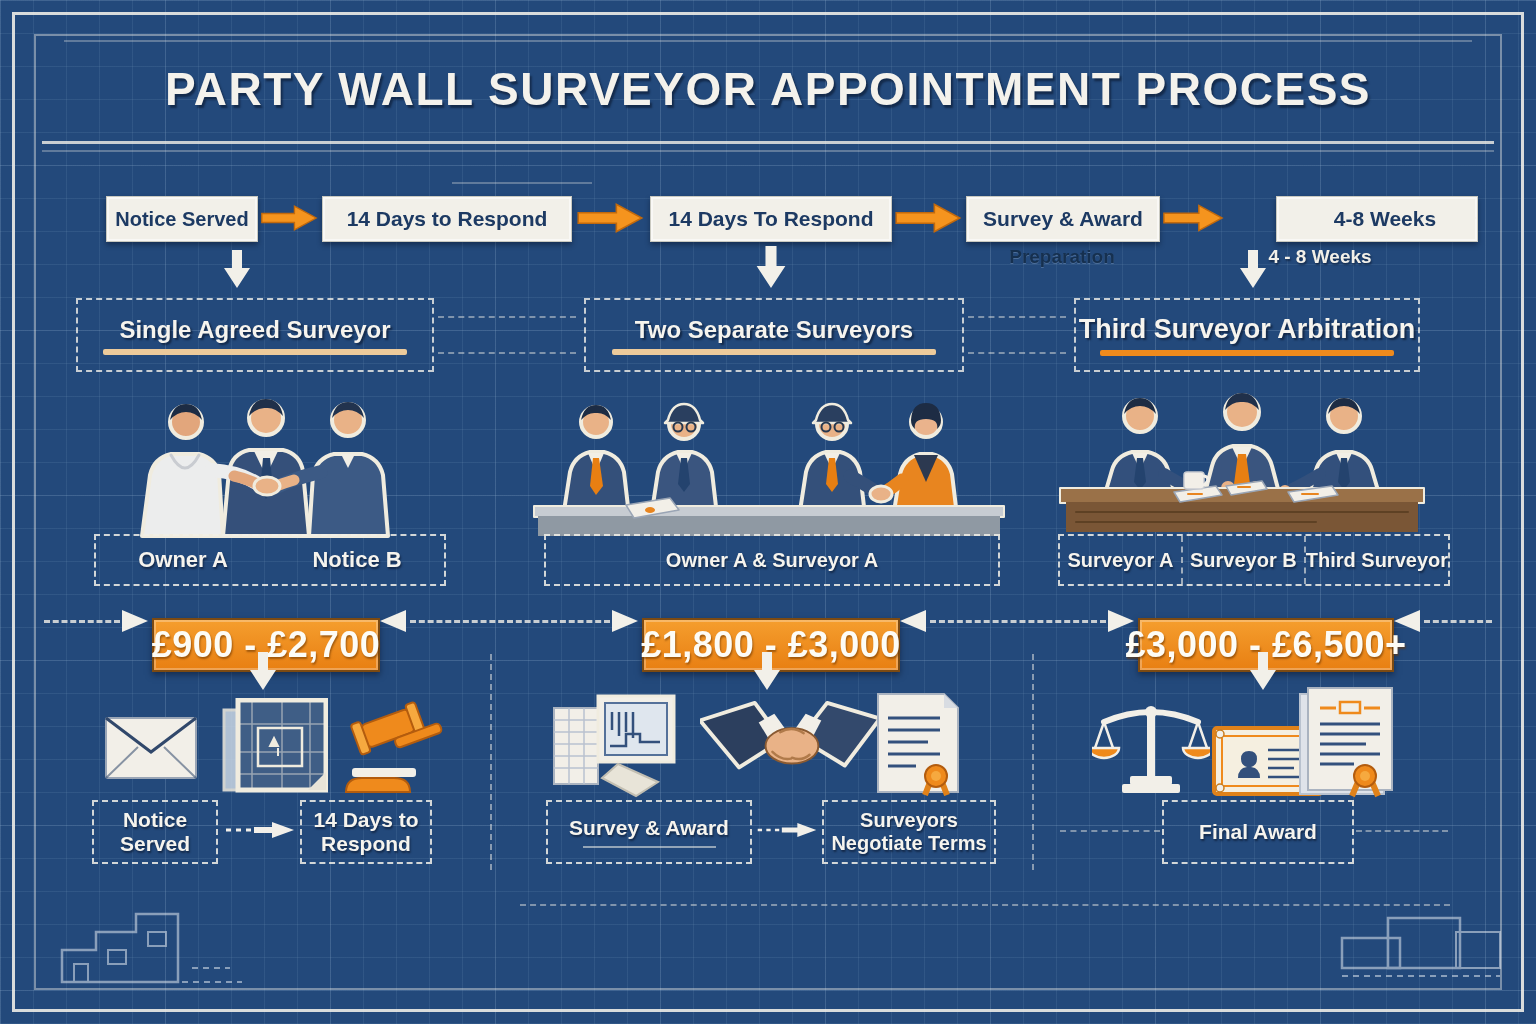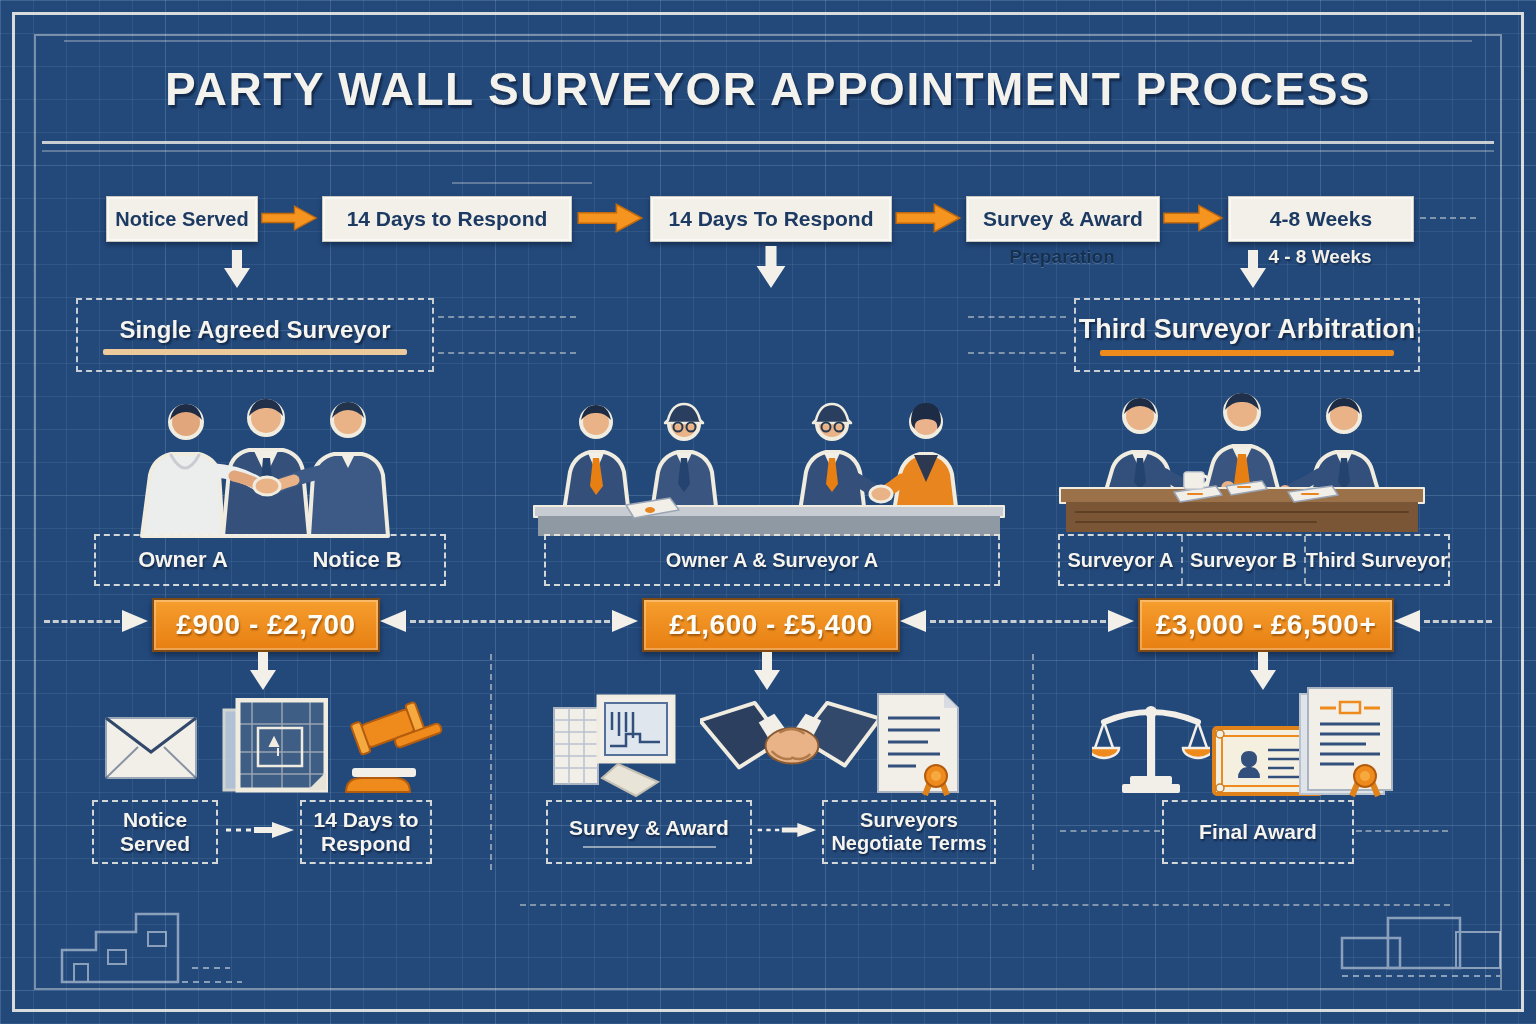--- a/index.html
+++ b/index.html
@@ -61,26 +61,26 @@
     display:flex;align-items:stretch;
   }
   .party-cell{
     flex:1;display:flex;align-items:center;justify-content:center;
     color:#f6f4ee;font-weight:bold;font-size:22px;white-space:nowrap;
     text-shadow:1px 2px 2px rgba(8,18,38,.6);
   }
   .party-cell.sep{border-left:2px dashed rgba(242,240,233,.6);}
   .party-cell.small{font-size:20px;}
   .price-box{
-    top:598px;height:50px;
+    top:618px;height:50px;
     background:linear-gradient(#f59e2e,#e87f12);
     border:2px solid #7c4a12;
     box-shadow:inset 0 0 0 2px rgba(255,255,255,.28),0 3px 6px rgba(8,18,38,.5);
     display:flex;align-items:center;justify-content:center;
-    color:#fdfcf6;font-weight:800;font-size:28px;letter-spacing:.5px;white-space:nowrap;
+    color:#fdfcf6;font-weight:800;font-size:36px;letter-spacing:.5px;white-space:nowrap;
     text-shadow:1px 2px 2px rgba(110,55,0,.6);
   }
   .pr-dash{top:620px;border-top:3px dashed rgba(242,240,233,.8);height:0;}
   .tri{top:610px;width:0;height:0;border-top:11px solid transparent;border-bottom:11px solid transparent;}
   .tri.r{border-left:26px solid #f2f0e9;}
   .tri.l{border-right:26px solid #f2f0e9;}
   .ft-box{
     top:800px;height:64px;border:2px dashed rgba(242,240,233,.85);
     display:flex;flex-direction:column;align-items:center;justify-content:center;
     text-align:center;color:#f6f4ee;font-weight:bold;font-size:21px;line-height:1.15;
@@ -123,38 +123,42 @@
   <svg class="abs o-arrow" style="left:894px;width:68px;" viewBox="0 0 64 34">
     <path d="M2 12 h36 V4 l24 13 -24 13 v-8 H2 z" fill="#f5941e" stroke="#c2690c" stroke-width="1.5"></path>
   </svg>
   <div class="abs tl-box" style="left:966px;width:192px;">
     <span>Survey &amp; Award</span>
   </div>
   <div class="abs tl-sub darktext" style="left:966px;width:192px;">Preparation</div>
   <svg class="abs o-arrow" style="left:1162px;width:62px;" viewBox="0 0 64 34">
     <path d="M2 12 h36 V4 l24 13 -24 13 v-8 H2 z" fill="#f5941e" stroke="#c2690c" stroke-width="1.5"></path>
   </svg>
-  <div class="abs tl-box" style="left:1228px;width:184px;">
+  <div class="abs tl-box" style="left:1276px;width:184px;padding-left:16px;">
     <span>4-8 Weeks</span>
   </div>
   <div class="abs tl-sub lighttext" style="left:1228px;width:184px;">4 - 8 Weeks</div>
   <div class="abs dash thin" style="top:217px;left:1420px;width:56px;"></div>
 
   <svg class="abs w-darrow" style="left:224px;top:250px;" viewBox="0 0 26 38">
     <path d="M8 0 h10 v18 h8 L13 38 0 18 h8 z" fill="#f2f0e9"></path>
   </svg>
   <svg class="abs w-darrow" style="left:756px;top:246px;width:30px;height:42px;" viewBox="0 0 26 38">
     <path d="M8 0 h10 v18 h8 L13 38 0 18 h8 z" fill="#f2f0e9"></path>
   </svg>
   <svg class="abs w-darrow" style="left:1240px;top:250px;" viewBox="0 0 26 38">
     <path d="M8 0 h10 v18 h8 L13 38 0 18 h8 z" fill="#f2f0e9"></path>
   </svg>
 
   <div class="abs header-box" style="left:76px;width:354px;">
     <div class="header-title">Single Agreed Surveyor</div>
+    <div class="header-underline"></div>
+  </div>
+  <div class="abs header-box" style="left:584px;width:376px;">
+    <div class="header-title">Two Separate Surveyors</div>
     <div class="header-underline"></div>
   </div>
   <div class="abs header-box" style="left:1074px;width:342px;">
     <div class="header-title small">Third Surveyor Arbitration</div>
     <div class="header-underline orange"></div>
   </div>
   <div class="abs dash thin" style="top:316px;left:438px;width:138px;"></div>
   <div class="abs dash thin" style="top:352px;left:438px;width:138px;"></div>
   <div class="abs dash thin" style="top:316px;left:968px;width:98px;"></div>
   <div class="abs dash thin" style="top:352px;left:968px;width:98px;"></div>
@@ -292,21 +296,21 @@
     <div class="party-cell small sep">Surveyor B</div>
     <div class="party-cell small sep">Third Surveyor</div>
   </div>
 
   <div class="abs pr-dash" style="left:44px;width:76px;"></div>
   <div class="abs tri r" style="left:122px;"></div>
   <div class="abs price-box" style="left:152px;width:224px;">£900 - £2,700</div>
   <div class="abs tri l" style="left:380px;"></div>
   <div class="abs pr-dash" style="left:410px;width:200px;"></div>
   <div class="abs tri r" style="left:612px;"></div>
-  <div class="abs price-box" style="left:642px;width:254px;">£1,600 - £5,400</div>
+  <div class="abs price-box" style="left:642px;width:254px;">£1,800 - £3,000</div>
   <div class="abs tri l" style="left:900px;"></div>
   <div class="abs pr-dash" style="left:930px;width:176px;"></div>
   <div class="abs tri r" style="left:1108px;"></div>
   <div class="abs price-box" style="left:1138px;width:252px;">£3,000 - £6,500+</div>
   <div class="abs tri l" style="left:1394px;"></div>
   <div class="abs pr-dash" style="left:1424px;width:68px;"></div>
 
   <svg class="abs w-darrow" style="left:250px;top:652px;" viewBox="0 0 26 38">
     <path d="M8 0 h10 v18 h8 L13 38 0 18 h8 z" fill="#f2f0e9"></path>
   </svg>

